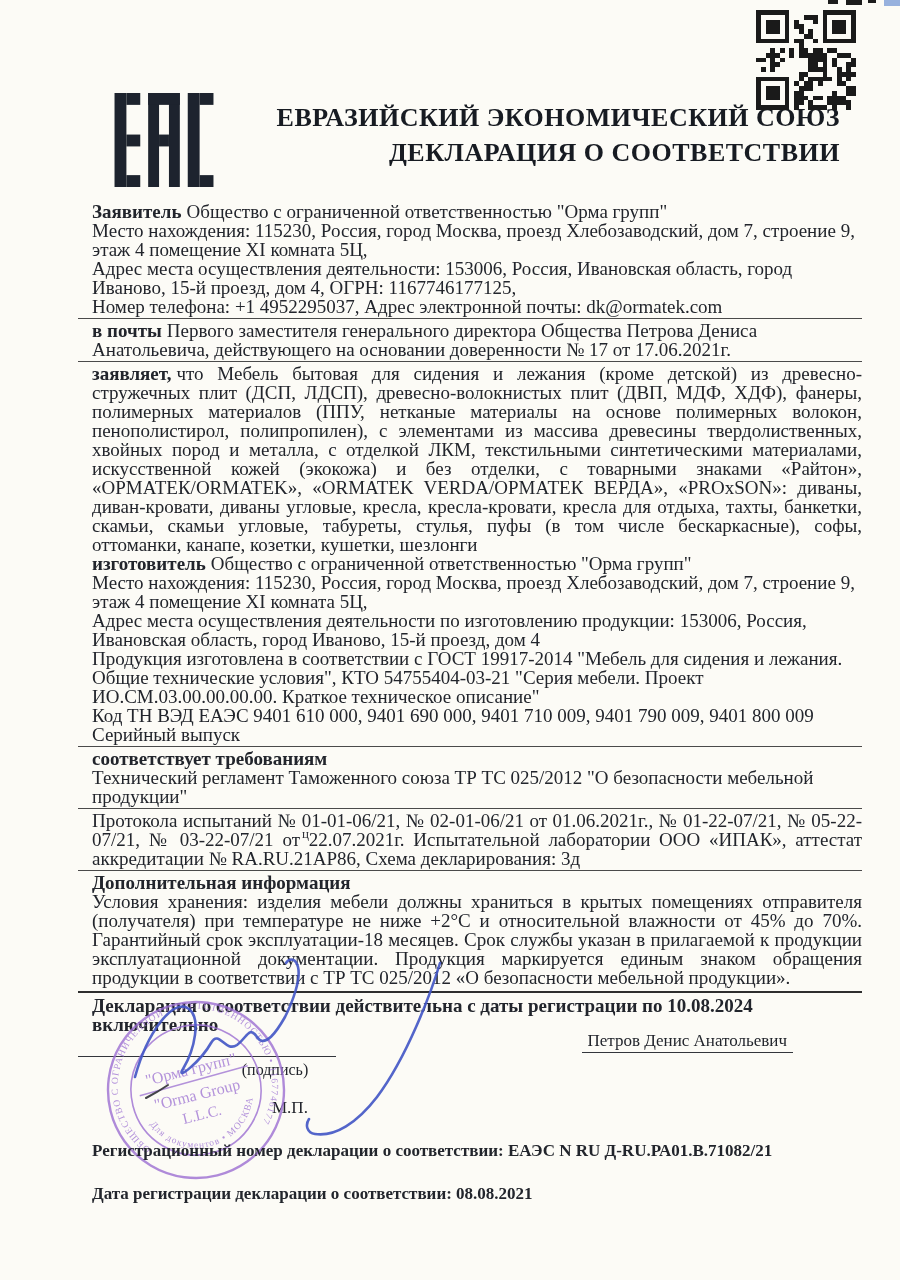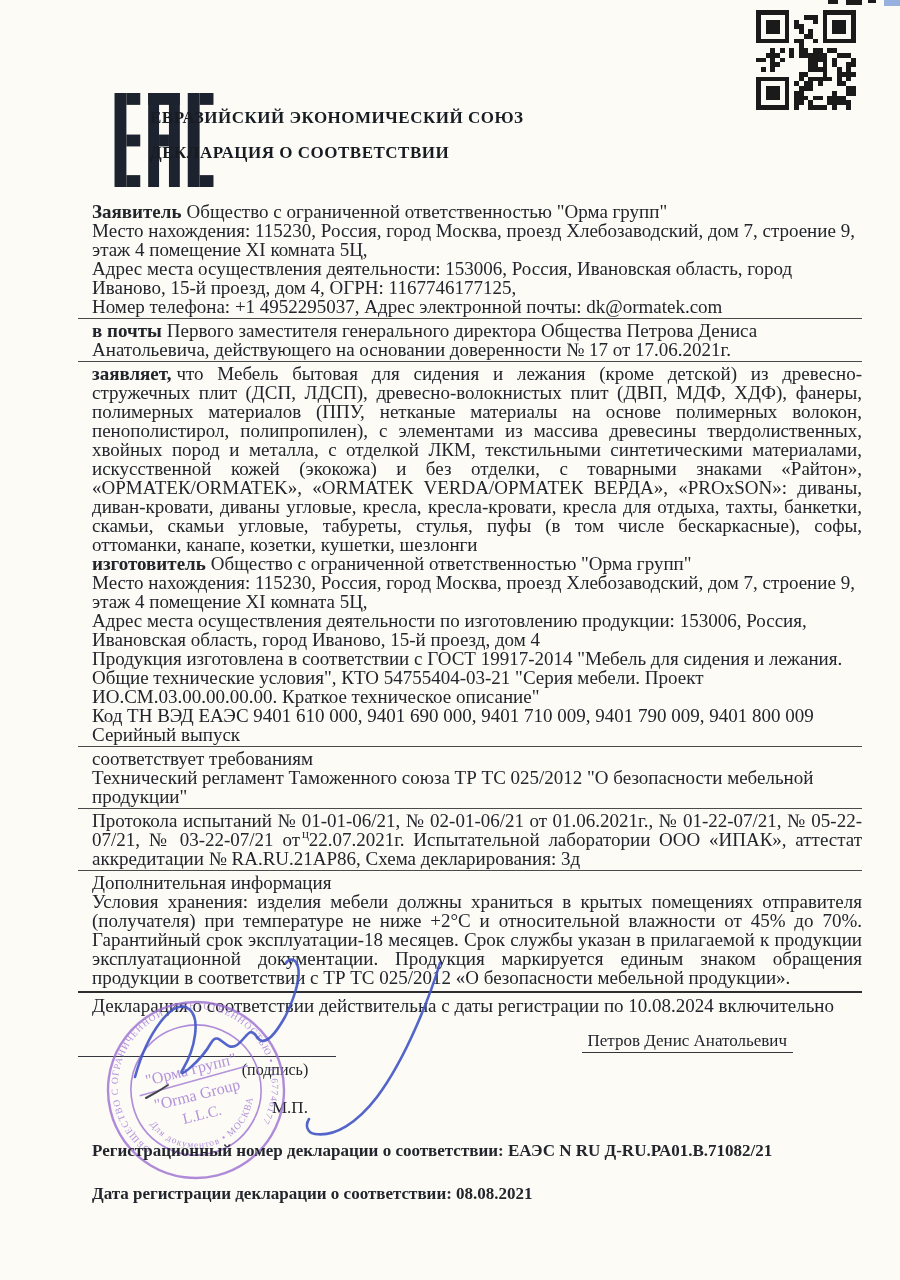--- a/index.html
+++ b/index.html
@@ -5,31 +5,31 @@
   html,body{margin:0;padding:0;background:#e8e8e8;}
   .page{
     position:relative;width:900px;height:1280px;margin:0 auto;
     background:#fcfbf6;overflow:hidden;
     font-family:"Liberation Serif","DejaVu Serif",serif;
     color:#22252c;
   }
   
   .header{position:absolute;left:0;top:0;width:900px;height:194px;}
   .eac{position:absolute;left:114px;top:93px;}
-  .titles{position:absolute;left:150px;right:60px;top:100px;text-align:left;
-    font-weight:bold;font-size:17px;line-height:35px;letter-spacing:.5px;color:#171b22;}
+  .titles{position:absolute;left:150px;right:60px;top:100px;text-align:right;
+    font-weight:bold;font-size:26px;line-height:35px;letter-spacing:.5px;color:#171b22;}
   .qr{position:absolute;left:756px;top:10px;}
   .frag{position:absolute;background:#1c1c1c;}
   .blue-mark{position:absolute;left:884px;top:0;width:16px;height:6px;background:#7d9fd8;opacity:.8;}
   
   .content{position:absolute;left:92px;top:202px;width:770px;font-size:19px;line-height:19px;}
   .content p,.content div.ln{margin:0;padding:0;}
   .just{text-align:justify;}
   .lbl{font-weight:bold;margin-right:5px;}
-  .bold{font-weight:normal;}
+  .bold{font-weight:bold;}
   .rule{border:0;border-top:1.6px solid #4a4a4a;width:784px;margin:2px 0 2px -14px;}
   .rule.thick{border-top:2.2px solid #2e2e2e;margin-top:4px;margin-bottom:3px;}
   .artifact{position:absolute;font-size:13px;color:#2a2d34;}
   
   .sigline{position:absolute;left:78px;top:1056px;width:258px;border-top:1.6px solid #33363c;}
   .sig-caption{position:absolute;left:200px;top:1061px;width:150px;text-align:center;font-size:16px;}
   .mp{position:absolute;left:272px;top:1098px;font-size:17px;}
   .fio{position:absolute;left:493px;top:1031px;width:300px;text-align:right;font-size:17px;line-height:20px;}
   .fio .nm{display:inline-block;border-bottom:1.2px solid #33363c;padding:0 6px 1px 6px;}
   .fio .cap{font-size:16px;margin-top:4px;}

